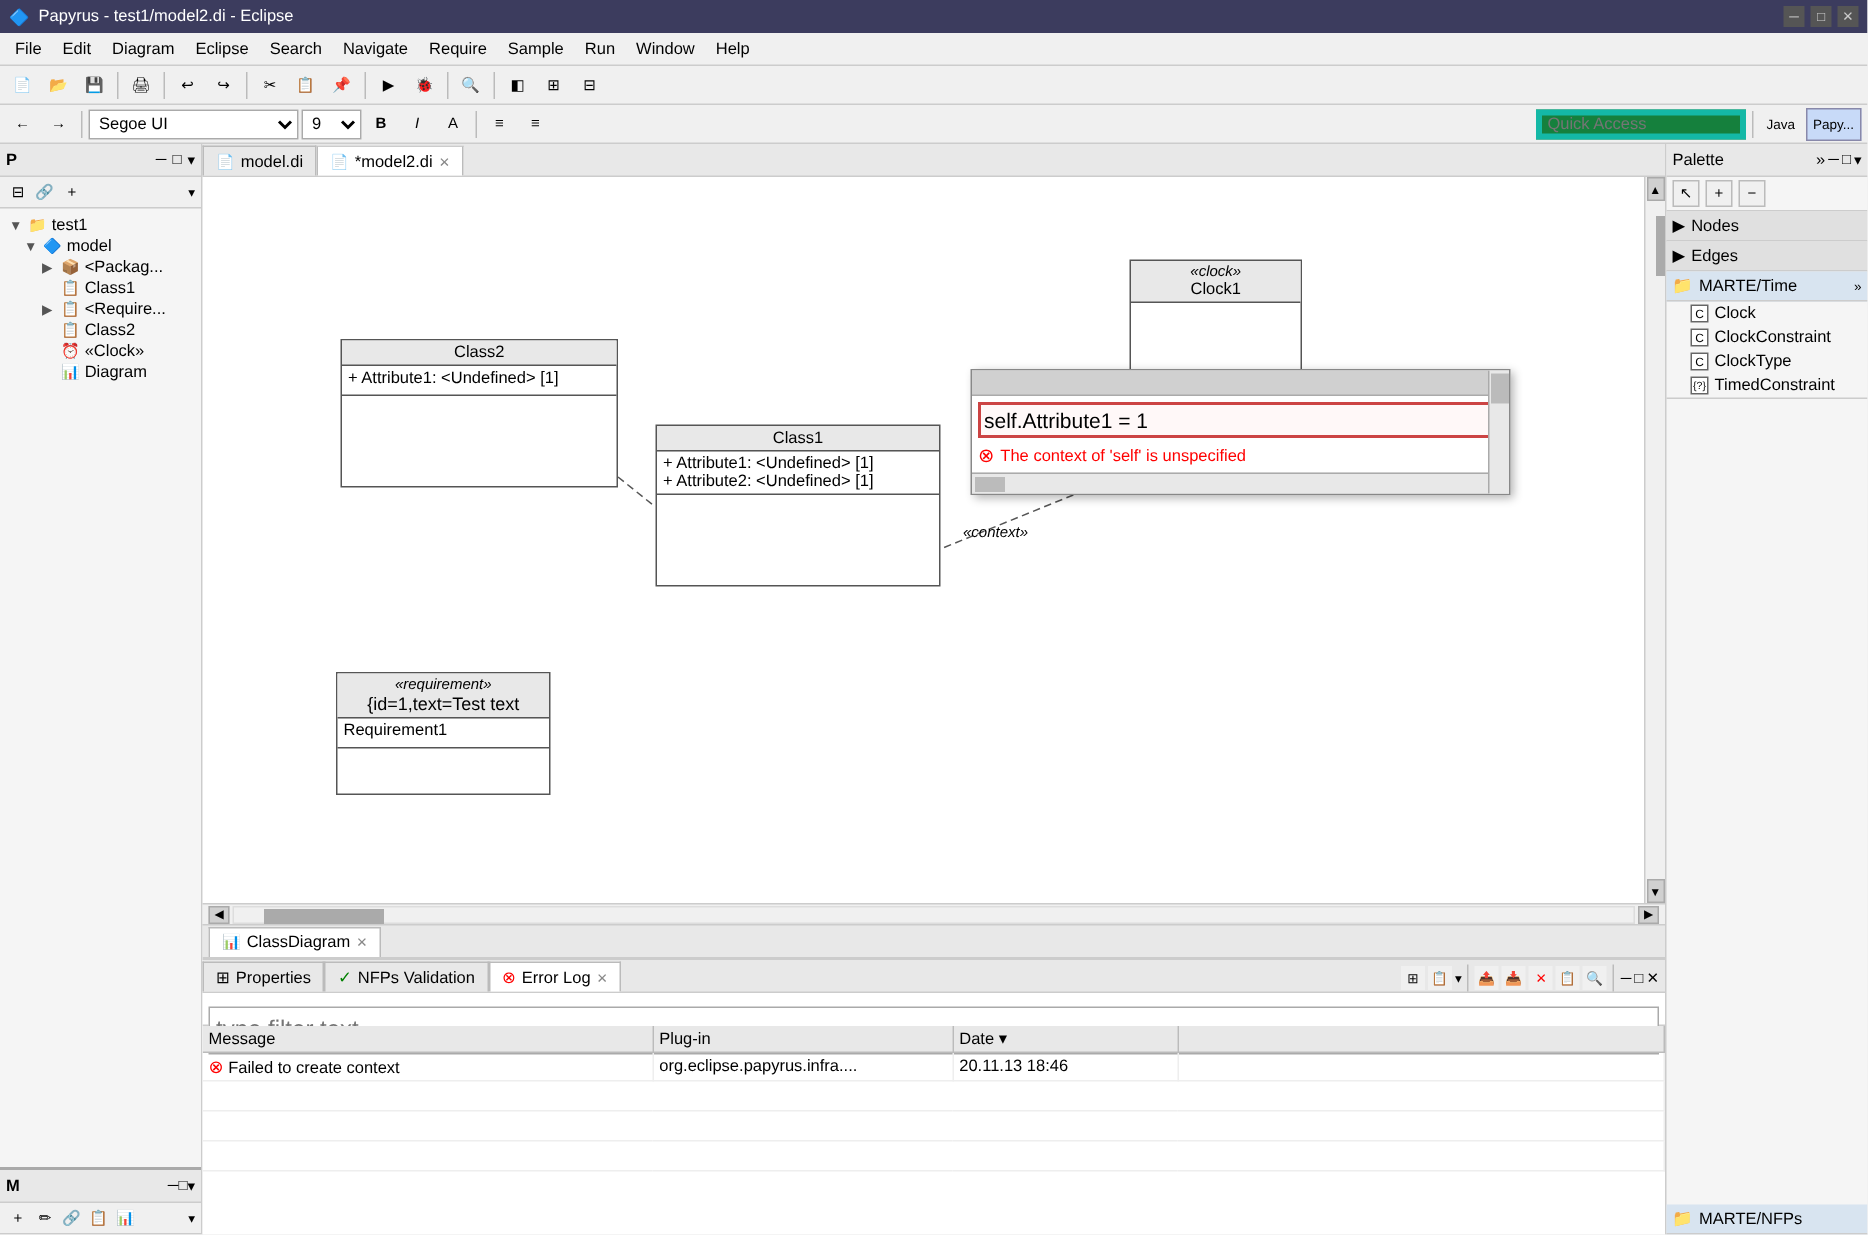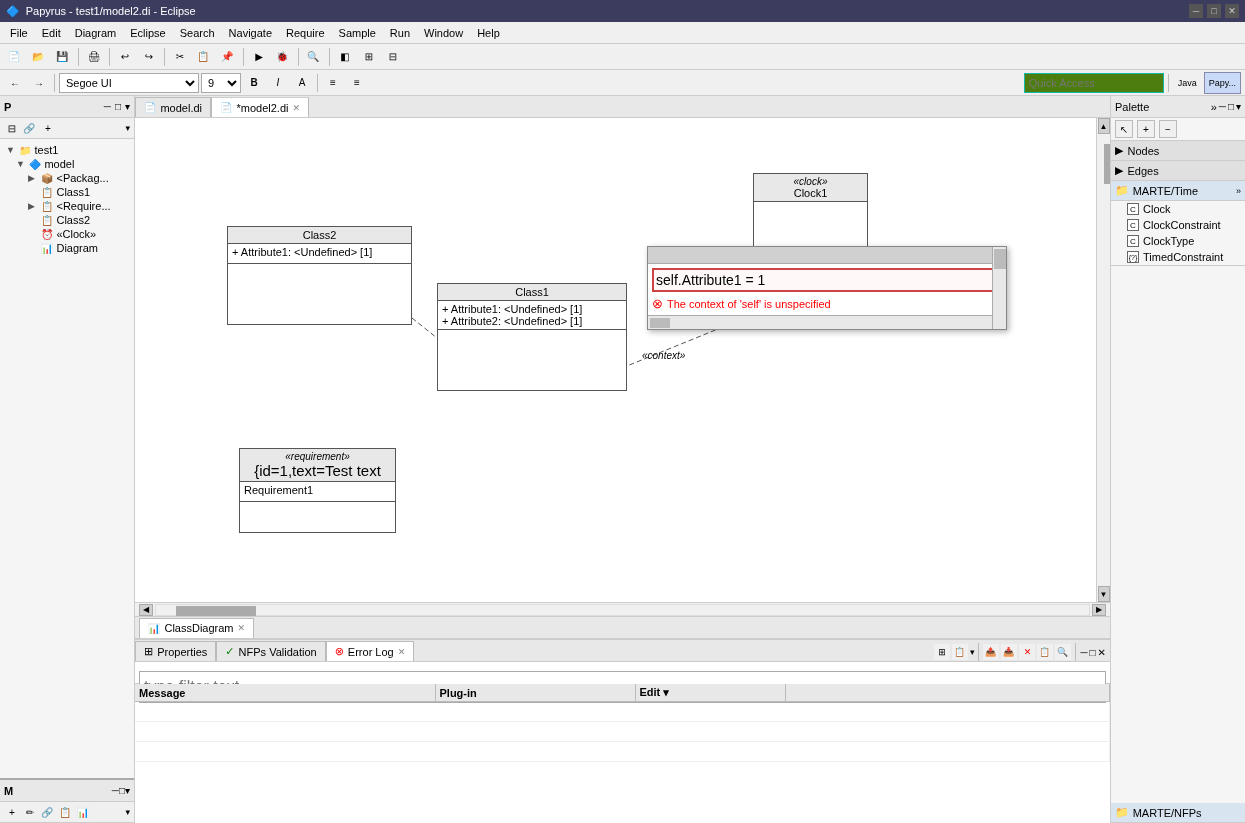--- a/index.html
+++ b/index.html
@@ -67,21 +67,21 @@
       align-items: center;
       border-bottom: 1px solid #ccc;
       padding: 0 4px;
       gap: 2px;
     }
     .font-select {
       height: 20px; font-size: 11px; border: 1px solid #aaa; background: white;
       padding: 0 2px;
     }
     .quick-access-input {
-      height: 20px; font-size: 11px; border: 1px solid #14b8a6; background: #4d7c0f;
+      height: 20px; font-size: 11px; border: 4px solid #14b8a6; background: #15803d;
       padding: 0 4px; width: 140px;
     }
 
     
     #main {
       display: flex;
       height: calc(823px - 22px - 22px - 26px - 26px);
     }
 
     
@@ -331,21 +331,21 @@
       margin-top: 29px;
     }
     #error-table { flex: 1; overflow: auto; }
     table { width: 100%; border-collapse: collapse; font-size: 11px; }
     th {
       background: #e8e8e8;
       border-bottom: 1px solid #bbb;
       border-right: 1px solid #bbb;
       padding: 2px 4px;
       text-align: left;
-      font-weight: bold;
+      font-weight: normal;
       cursor: pointer;
     }
     td {
       padding: 2px 4px;
       border-bottom: 1px solid #eee;
       border-right: 1px solid #eee;
     }
     .error-row-icon { color: red; font-size: 12px; }
 
     
@@ -626,24 +626,24 @@
         </div>
 
         <div class="uml-class" style="left:618px; top:55px; width:115px;">
           <div class="uml-class-header">
             <div class="uml-stereotype">«clock»</div>
             <div>Clock1</div>
           </div>
           <div class="uml-class-body-empty" style="min-height:60px;"></div>
         </div>
 
-        <div class="uml-class" style="left:104px; top:330px; width:157px;">
+        <div class="uml-class" style="left:89px; top:330px; width:143px;">
           <div class="uml-class-header">
             <div class="uml-stereotype">«requirement»</div>
-            <div style="font-size:15px;">{id=1,text=Test text</div>
+            <div style="font-size:12px;">{id=1,text=Test text</div>
           </div>
           <div class="uml-class-body">Requirement1</div>
           <div style="min-height:30px;"></div>
         </div>
 
         <div id="error-popup">
           <div id="error-popup-header">
             <span></span>
             <div style="display:flex; gap:2px;">
               <span style="cursor:pointer;">▲</span>
@@ -729,25 +729,34 @@
       <div id="bottom-content">
         <div id="filter-bar">
           <input class="filter-input" placeholder="type filter text" style="">
         </div>
         <div id="error-table">
           <table>
             <thead>
               <tr>
                 <th style="width:300px;">Message</th>
                 <th style="width:200px;">Plug-in</th>
-                <th style="width:150px;">Edit ▾</th>
+                <th style="width:150px;">Date ▾</th>
                 <th></th>
               </tr>
             </thead>
             <tbody>
+              <tr>
+                <td>
+                  <span class="error-row-icon">⊗</span>
+                  Failed to create context
+                </td>
+                <td>org.eclipse.papyrus.infra....</td>
+                <td>20.11.13 18:46</td>
+                <td></td>
+              </tr>
               <tr>
                   <td colspan="4" style="height:20px;"></td>
                 </tr>
               <tr>
                   <td colspan="4" style="height:20px;"></td>
                 </tr>
               <tr>
                   <td colspan="4" style="height:20px;"></td>
                 </tr>
             </tbody>

